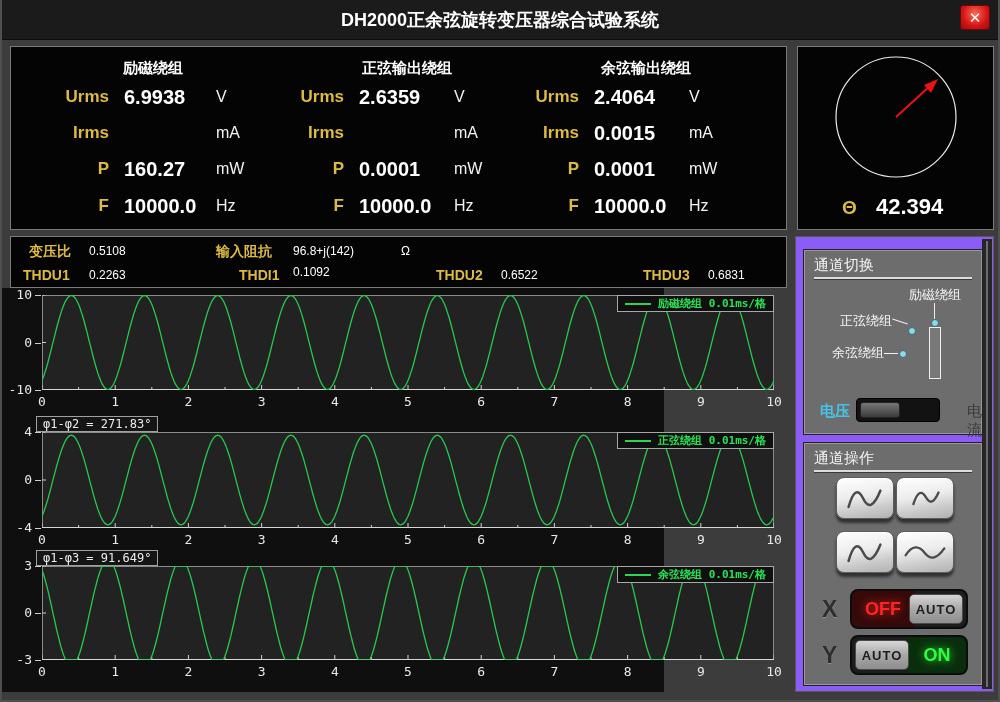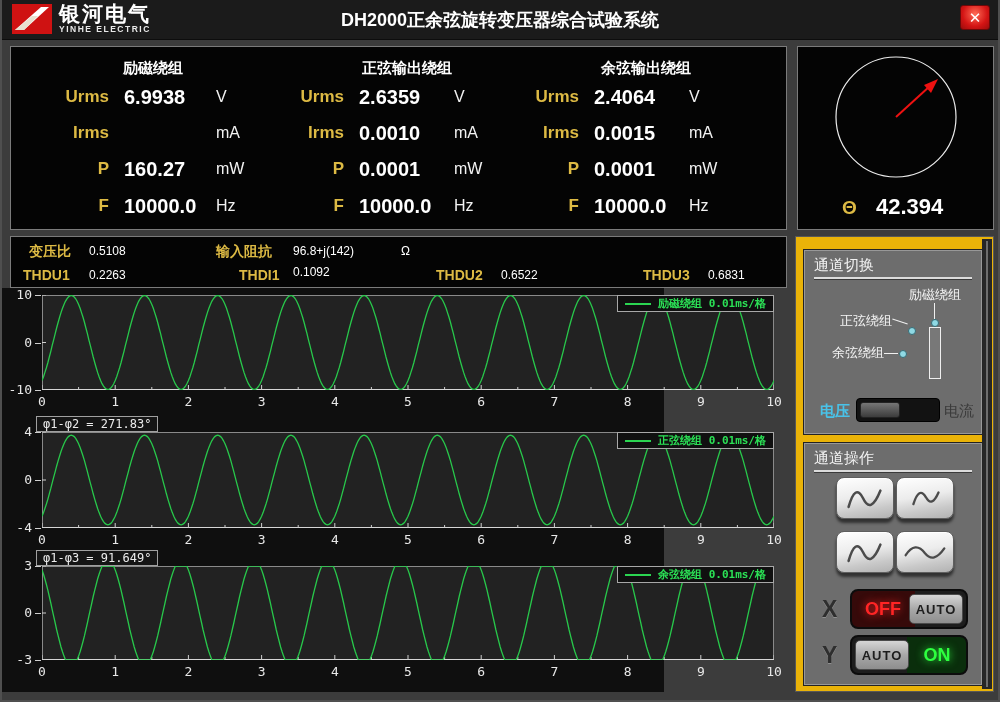--- a/index.html
+++ b/index.html
@@ -42,21 +42,21 @@
   .ytick::after{content:"";position:absolute;right:-9px;top:7px;width:6px;height:1px;background:#cfcfcf;}
   .xlabels{position:absolute;left:0;width:100%;height:16px;}
   .xtick{position:absolute;top:0;color:#e8e8e8;font-size:13px;font-family:"DejaVu Sans Mono",monospace;width:18px;text-align:center;margin-left:-9px;}
   .legend{position:absolute;right:0;top:0;height:17px;display:flex;align-items:center;gap:7px;
           background:#101010;border:1px solid #a8a8a8;padding:0 7px;}
   .legend .lline{width:26px;height:2px;background:#2bd551;}
   .legend .ltext{color:#2be055;font-size:11px;font-weight:bold;font-family:"DejaVu Sans Mono",monospace;white-space:nowrap;}
   .annot{position:absolute;left:-6px;top:-16px;height:16px;line-height:14px;background:#151515;border:1px solid #a0a0a0;
          color:#ececec;font-size:12px;font-family:"DejaVu Sans Mono",monospace;padding:0 6px;white-space:nowrap;}
   
-  .sidebar{position:absolute;left:793px;top:236px;width:199px;height:456px;background:#eab308;border:1px solid #585858;}
+  .sidebar{position:absolute;left:793px;top:236px;width:199px;height:456px;background:#8b5cf6;border:1px solid #585858;}
   .scroll-strip{position:absolute;right:1px;top:2px;bottom:2px;width:10px;background:#262626;}
   .scroll-strip::after{content:"";position:absolute;left:4px;top:2px;bottom:2px;width:2px;background:#6d6d6d;}
   .gpanel{position:absolute;left:7px;width:180px;background:#6d6d6d;border:1px solid #232323;
           box-shadow:inset 0 0 0 1px #989898;}
   .gtitle{position:absolute;left:10px;top:6px;color:#f2f2f2;font-size:15px;}
   .grule{position:absolute;left:10px;right:10px;top:27px;height:2px;background:#dcdcdc;box-shadow:0 1px 0 #3a3a3a;}
   .wlabel{position:absolute;color:#f5f5f5;font-size:13px;white-space:nowrap;}
   .cdot{position:absolute;width:8px;height:8px;border-radius:50%;background:#8fd9e4;border:1px solid #356a74;cursor:pointer;}
   .cline{position:absolute;background:#f0f0f0;}
   .track{position:absolute;width:12px;height:52px;border:1px solid #efefef;background:#787878;cursor:pointer;}
@@ -82,32 +82,20 @@
            background:linear-gradient(#d6d6d6,#a8a8a8 50%,#8e8e8e);border:1px solid #4a4a4a;
            color:#1d1d1d;font-weight:bold;font-size:13px;text-align:center;line-height:30px;letter-spacing:1px;cursor:pointer;}
 </style>
 </head>
 <body>
 
 <div class="window">
 
   <div class="topbar">
     <div class="title">DH2000正余弦旋转变压器综合试验系统</div>
-    <div class="logo">
-      <div class="logo-mark">
-        <svg viewBox="0 0 40 30" width="40" height="30">
-          <path d="M3 26 L29 3 L37 3 L12 26 Z" fill="#ffffff"></path>
-          <path d="M3 26 L20 12 L26 12 L12 26 Z" fill="#e8e0d0"></path>
-        </svg>
-      </div>
-      <div class="logo-text">
-        <div class="brand">银河电气</div>
-        <div class="brand-sub">YINHE ELECTRIC</div>
-      </div>
-    </div>
     <div class="close">
       <span>✕</span>
     </div>
   </div>
 
   <div class="dpanel" style="left:8px;top:46px;width:777px;height:184px;">
     <div class="m-head" style="left:57px;top:12px;width:170px;">励磁绕组</div>
     <div class="m-head" style="left:530px;top:12px;width:210px;">余弦输出绕组</div>
     <div class="m-head" style="left:296px;top:12px;width:200px;">正弦输出绕组</div>
 
@@ -120,21 +108,20 @@
     <div class="m-value" style="left:113px;top:110px;">160.27</div>
     <div class="m-unit" style="left:205px;top:110px;">mW</div>
     <div class="m-label gold" style="left:20px;top:147px;">F</div>
     <div class="m-value" style="left:113px;top:147px;">10000.0</div>
     <div class="m-unit" style="left:205px;top:147px;">Hz</div>
 
     <div class="m-label gold" style="left:255px;top:38px;">Urms</div>
     <div class="m-value" style="left:348px;top:38px;">2.6359</div>
     <div class="m-unit" style="left:443px;top:38px;">V</div>
     <div class="m-label gold" style="left:255px;top:74px;">Irms</div>
-    <div class="m-value" style="left:348px;top:74px;">0.0010</div>
     <div class="m-unit" style="left:443px;top:74px;">mA</div>
     <div class="m-label gold" style="left:255px;top:110px;">P</div>
     <div class="m-value" style="left:348px;top:110px;">0.0001</div>
     <div class="m-unit" style="left:443px;top:110px;">mW</div>
     <div class="m-label gold" style="left:255px;top:147px;">F</div>
     <div class="m-value" style="left:348px;top:147px;">10000.0</div>
     <div class="m-unit" style="left:443px;top:147px;">Hz</div>
 
     <div class="m-label gold" style="left:490px;top:38px;">Urms</div>
     <div class="m-value" style="left:583px;top:38px;">2.4064</div>
@@ -362,21 +349,21 @@
       <div class="wlabel" style="left:28px;top:94px;">余弦绕组</div>
       <div class="cline" style="left:80px;top:103px;width:14px;height:1px;"></div>
       <div class="cdot" style="left:95px;top:100px;"></div>
 
       <div class="track" style="left:125px;top:77px;"></div>
 
       <div class="vlabel" style="left:16px;top:152px;">电压</div>
       <div class="vc-toggle" style="left:52px;top:148px;">
         <div class="vc-knob"></div>
       </div>
-      <div class="clabel" style="left:140px;top:152px;">电流</div>
+      <div class="clabel" style="left:152px;top:152px;text-align:right;">电流</div>
     </div>
 
     <div class="gpanel" style="top:205px;height:244px;">
       <div class="gtitle">通道操作</div>
       <div class="grule"></div>
 
       <div class="key" style="left:32px;top:34px;">
         <svg viewBox="0 0 58 42">
           <path d="M12 30 Q19 5 27 21 Q35 38 45 13" fill="none" stroke="#4b4b4b" stroke-width="2.6" stroke-linecap="round"></path>
         </svg>

